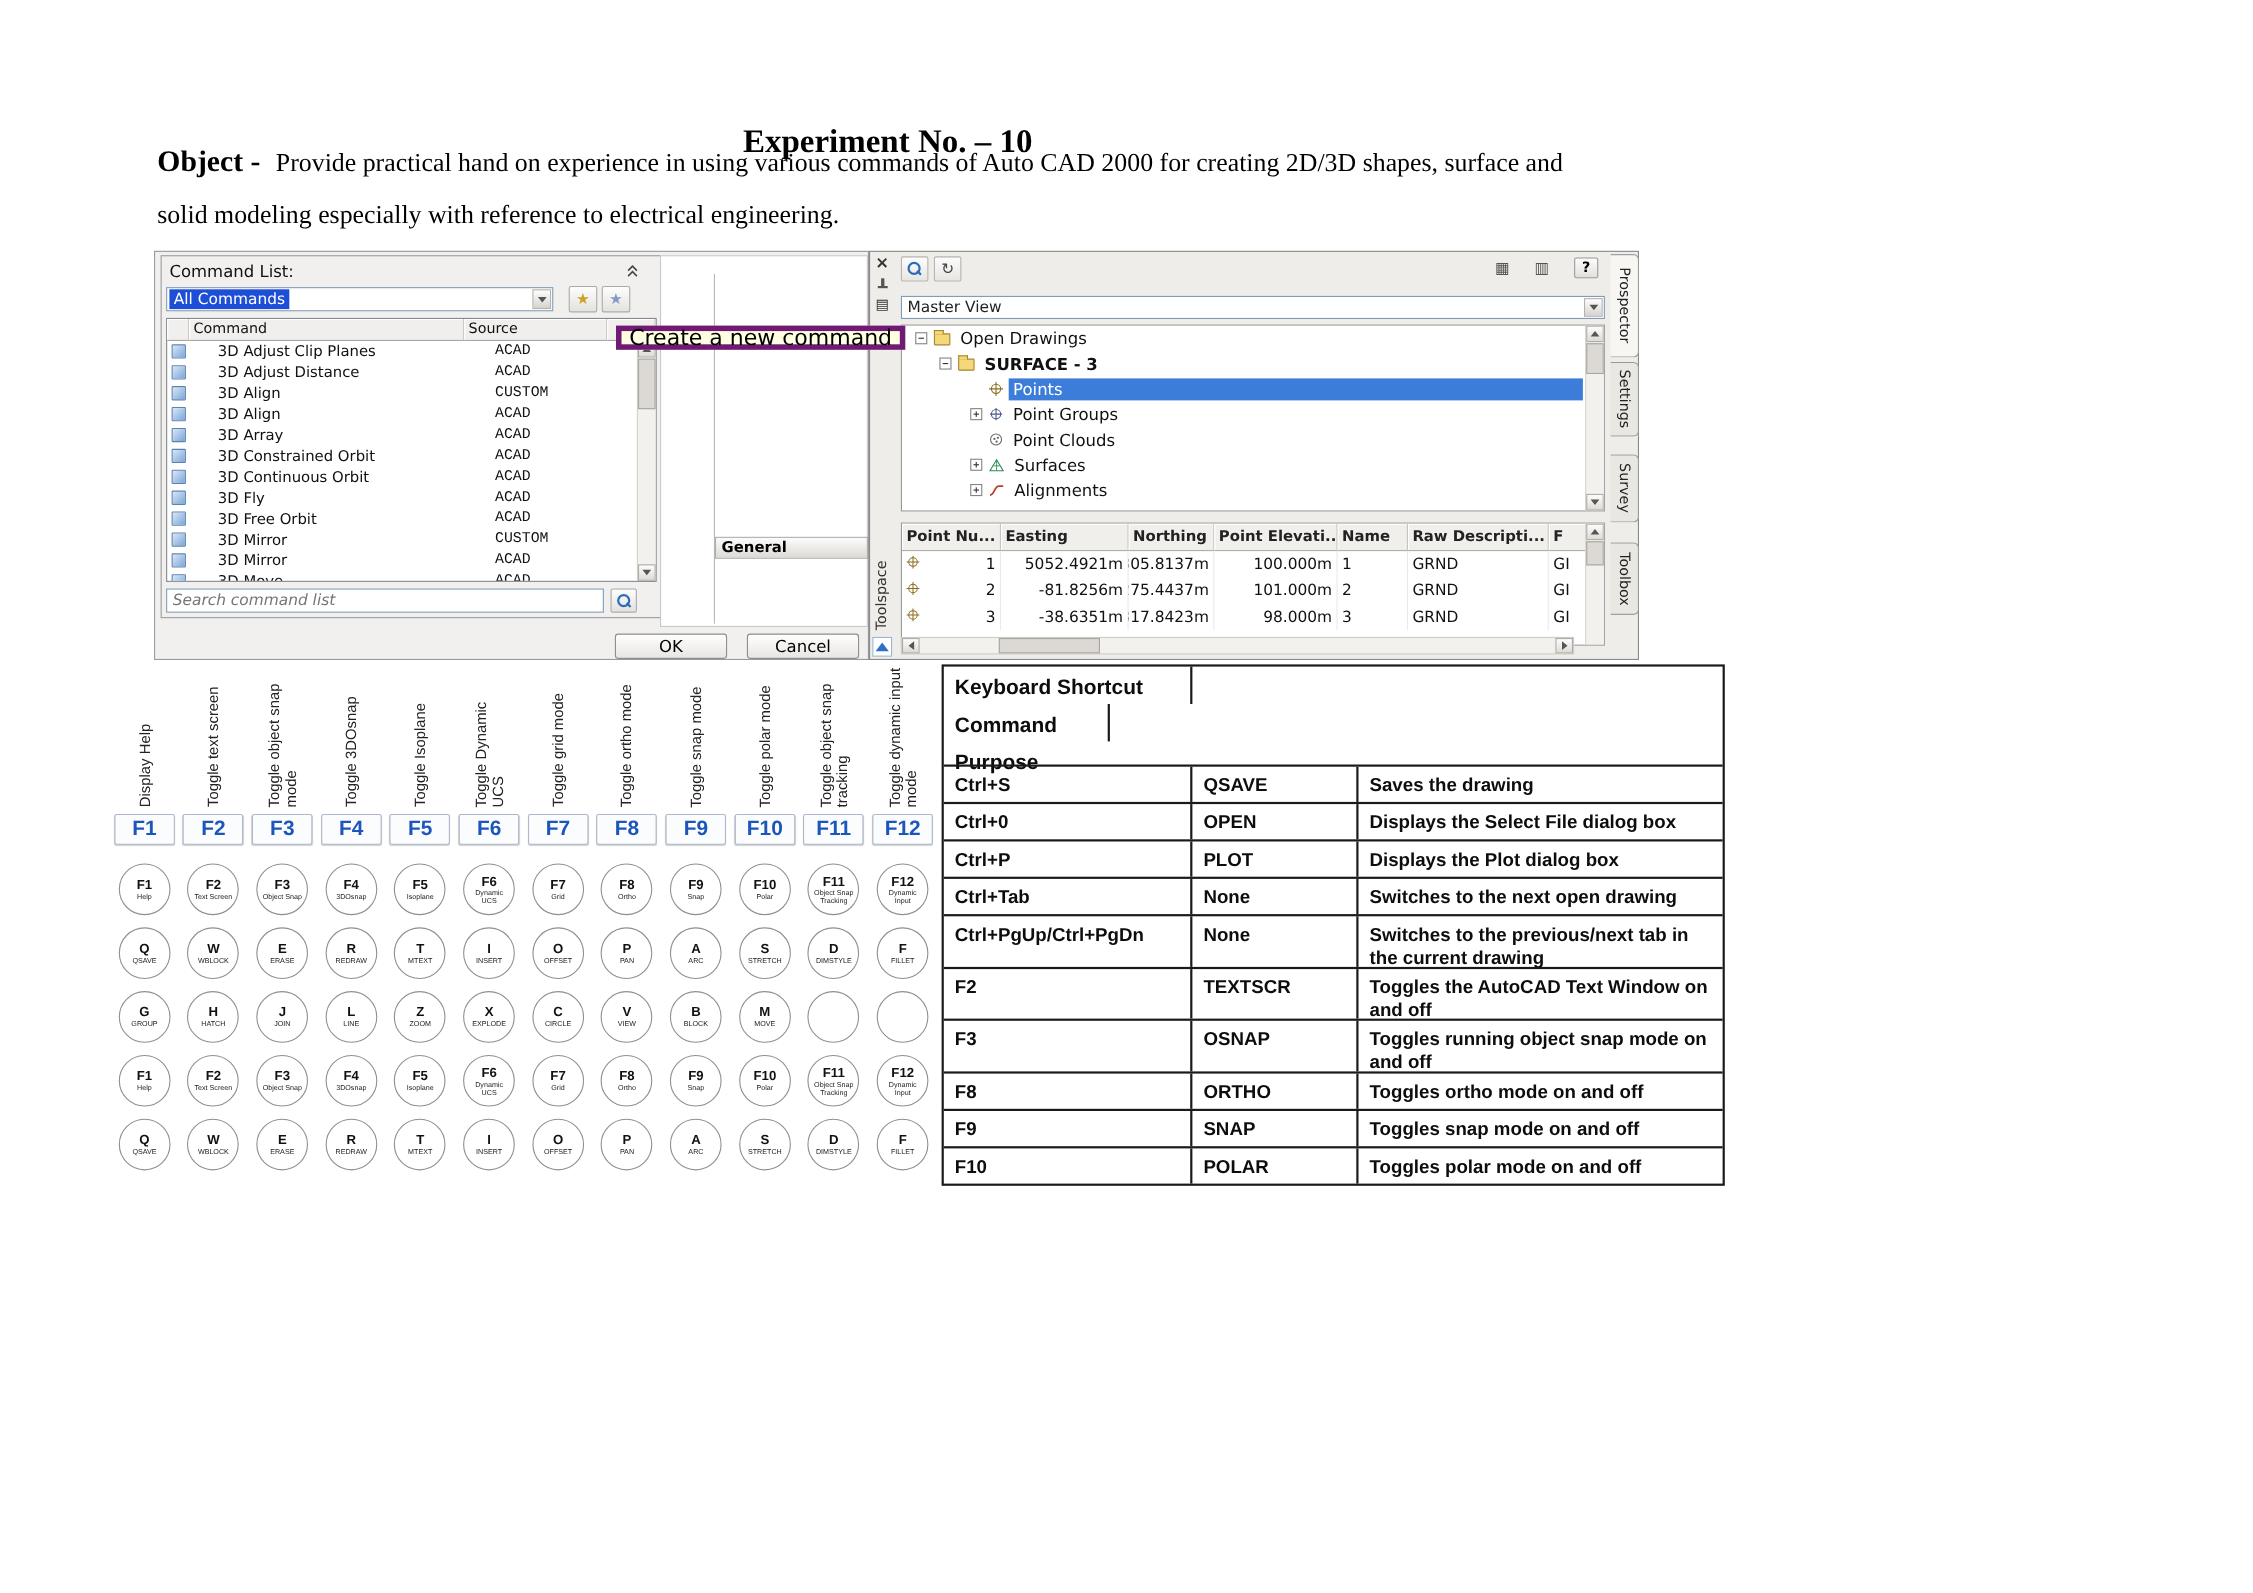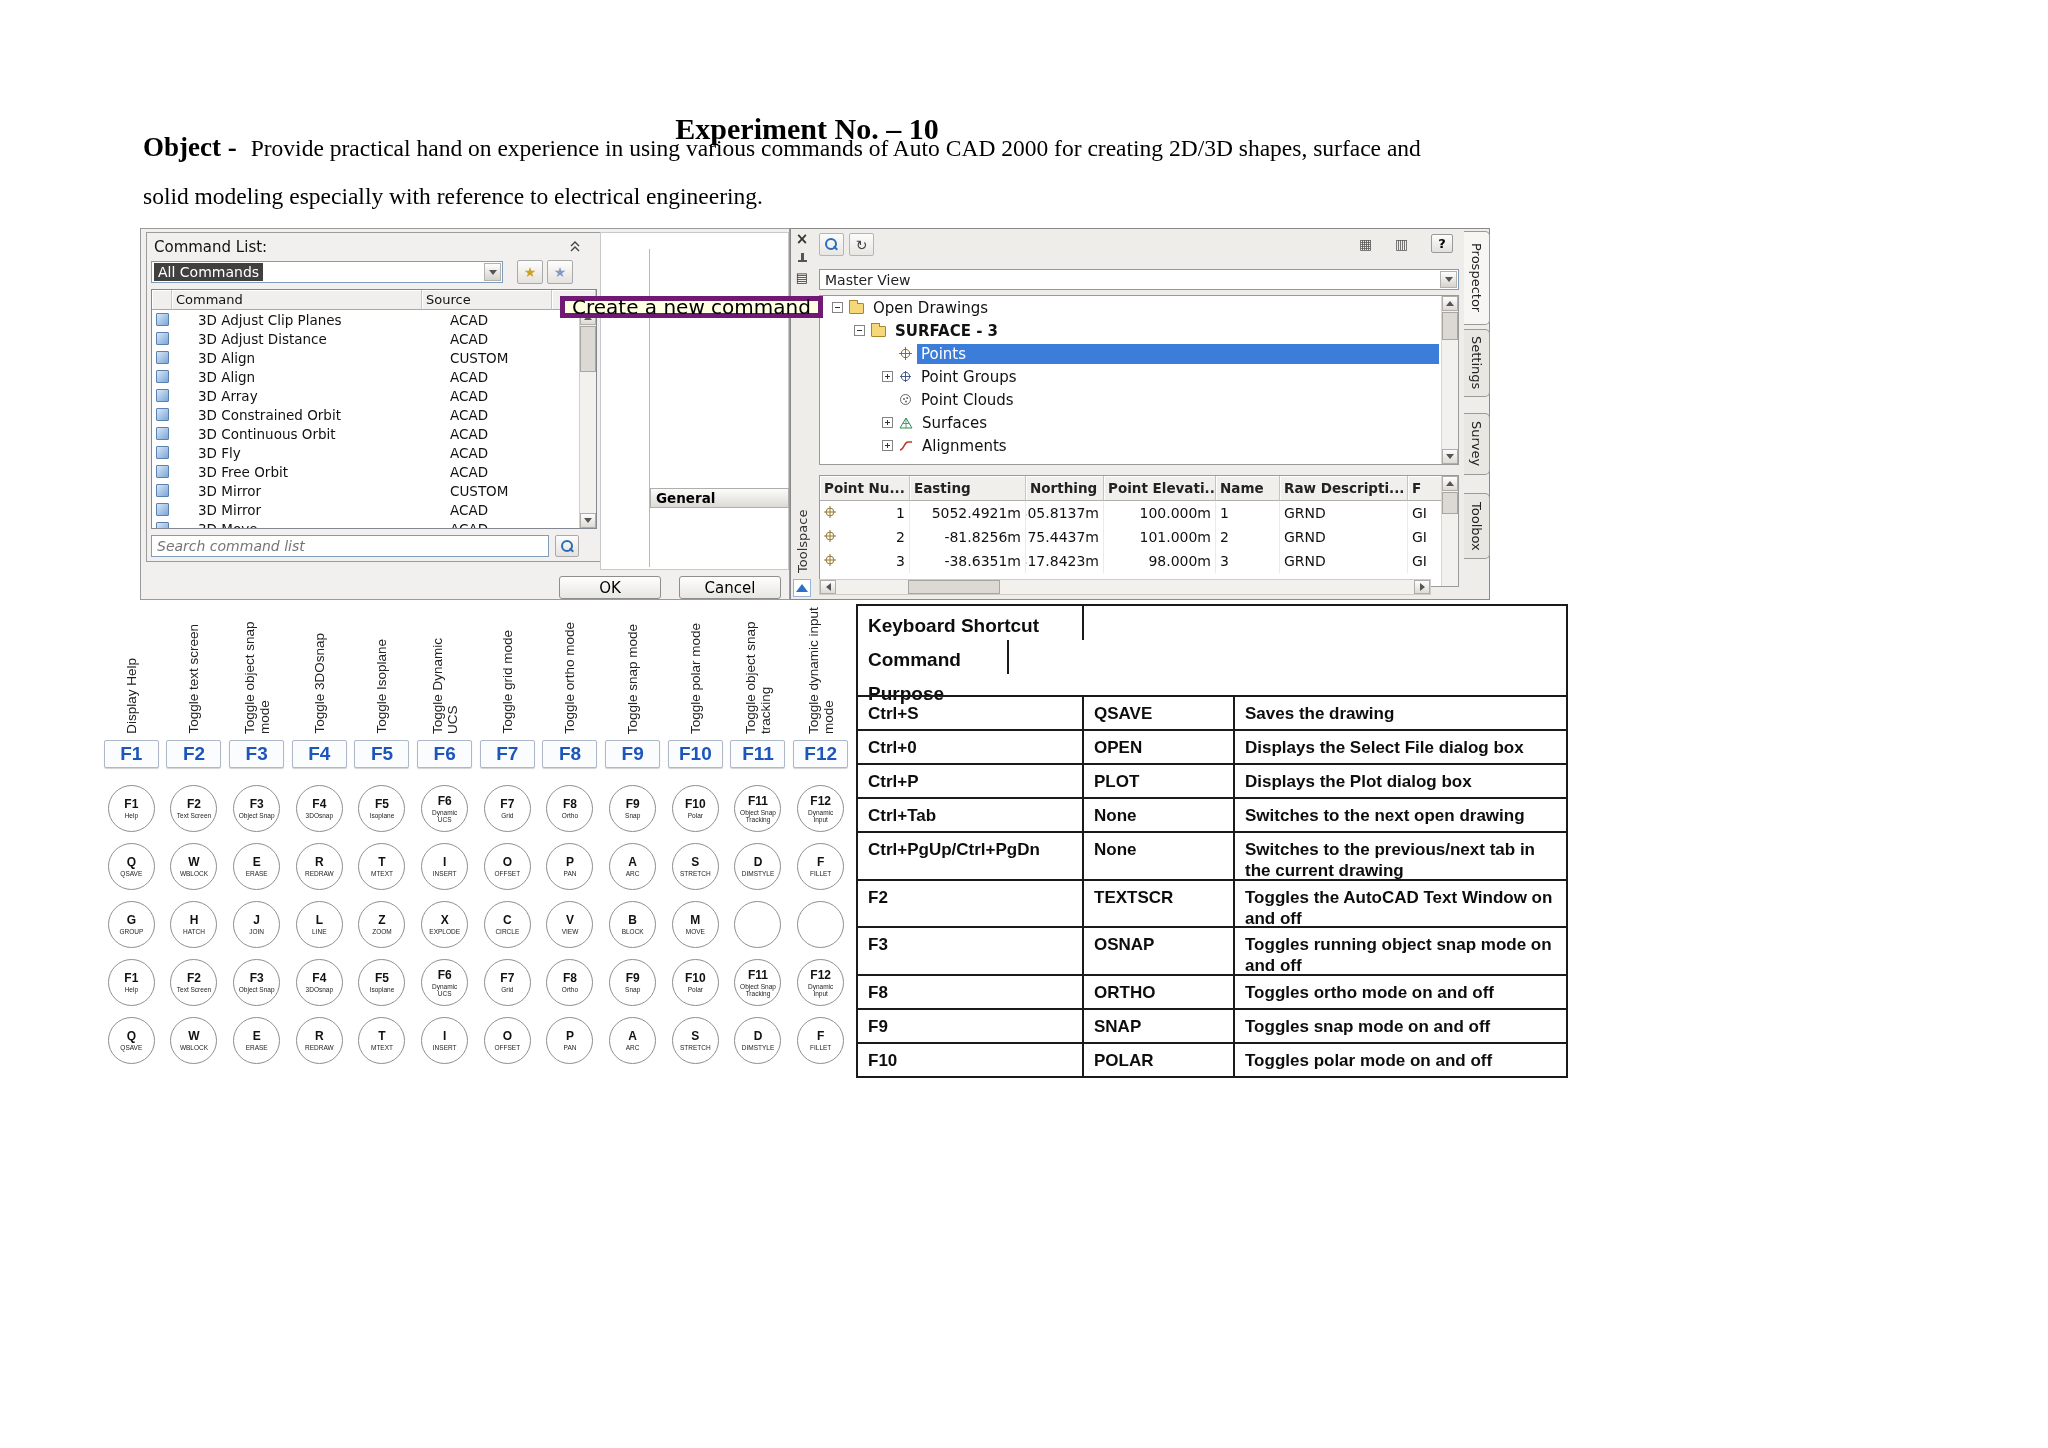--- a/index.html
+++ b/index.html
@@ -16,42 +16,42 @@
 
   
   #cui-dialog { position:absolute; left:140px; top:228px; width:650px; height:372px;
                 background:#f1f0ee; border:1px solid #9a9a9a; }
   .cmd-panel { position:absolute; left:5px; top:3px; width:456px; height:330px;
                border:1px solid #9c9c9c; background:#f1f0ee; }
   .cp-title { position:absolute; left:7px; top:4px; right:20px; height:20px; display:flex;
               align-items:center; justify-content:space-between; font-size:15px; color:#111; }
   .combo { position:absolute; left:4px; top:28px; width:352px; height:22px; background:#fff;
            border:1px solid #7f9db9; display:flex; align-items:center; }
-  .combo-text { margin-left:2px; background:#404040; color:#fff; font-size:14px; padding:1px 4px; }
+  .combo-text { margin-left:2px; background:#1d4ed8; color:#fff; font-size:14px; padding:1px 4px; }
   .combo-btn { position:absolute; right:1px; top:1px; width:17px; height:18px;
                background:linear-gradient(#fefefe,#d6d3ce); border:1px solid #b5b2ad;
                display:flex; align-items:center; justify-content:center; }
   .tool-btn { position:absolute; top:27px; width:26px; height:24px; border:1px solid #aaa;
               border-radius:2px; background:linear-gradient(#fdfdfd,#e4e2de);
               display:flex; align-items:center; justify-content:center; font-size:14px; }
   #new-cmd-btn { left:370px; color:#c9a227; }
   #edit-cmd-btn { left:400px; color:#8399c9; }
 
   .cmd-table { position:absolute; left:4px; top:56px; width:446px; height:240px;
                background:#fff; border:1px solid #828790; }
   .ct-head { display:flex; height:20px; }
   .ct-h { background:#f0efed; border-right:1px solid #c8c6c2; border-bottom:1px solid #aaa8a4;
           box-shadow:inset 1px 1px 0 #fff; font-size:13px; display:flex; align-items:center;
           padding-left:4px; color:#111; overflow:hidden; }
   .w-ico { width:20px; } .w-cmd { width:250px; } .w-src { width:130px; } .w-rest { flex:1; }
   .ct-rows { position:absolute; left:0; top:20px; right:17px; bottom:0; overflow:hidden; }
   .ct-row { display:flex; align-items:center; height:19px; font-size:13.5px; color:#111;gap:24px; }
   .ct-row .c-ico { width:20px; display:flex; justify-content:center; flex:none; }
   .ct-row .c-cmd { width:230px; padding-left:2px; white-space:nowrap; overflow:hidden; }
-  .ct-row .c-src { flex:1; white-space:nowrap; }
+  .ct-row .c-src { flex:1; white-space:nowrap;font-family:Liberation Mono, monospace; }
   .cmd-ico { width:13px; height:13px; background:linear-gradient(135deg,#d9e6f7,#7ba7d7);
              border:1px solid #5a82b0; border-radius:1px; }
   .ct-scroll { position:absolute; right:0; top:20px; bottom:0; width:17px; background:#f3f1ee;
                border-left:1px solid #d4d0c8; }
   .sb-btn { position:absolute; left:0; width:16px; height:15px;
             background:linear-gradient(#fdfdfd,#dedbd6); border:1px solid #b0ada8;
             display:flex; align-items:center; justify-content:center; }
   .sb-up { top:0; } .sb-down { bottom:0; }
   .sb-thumb { position:absolute; left:0; top:16px; width:16px; height:46px;
               background:#dcd9d4; border:1px solid #a9a6a0; }

